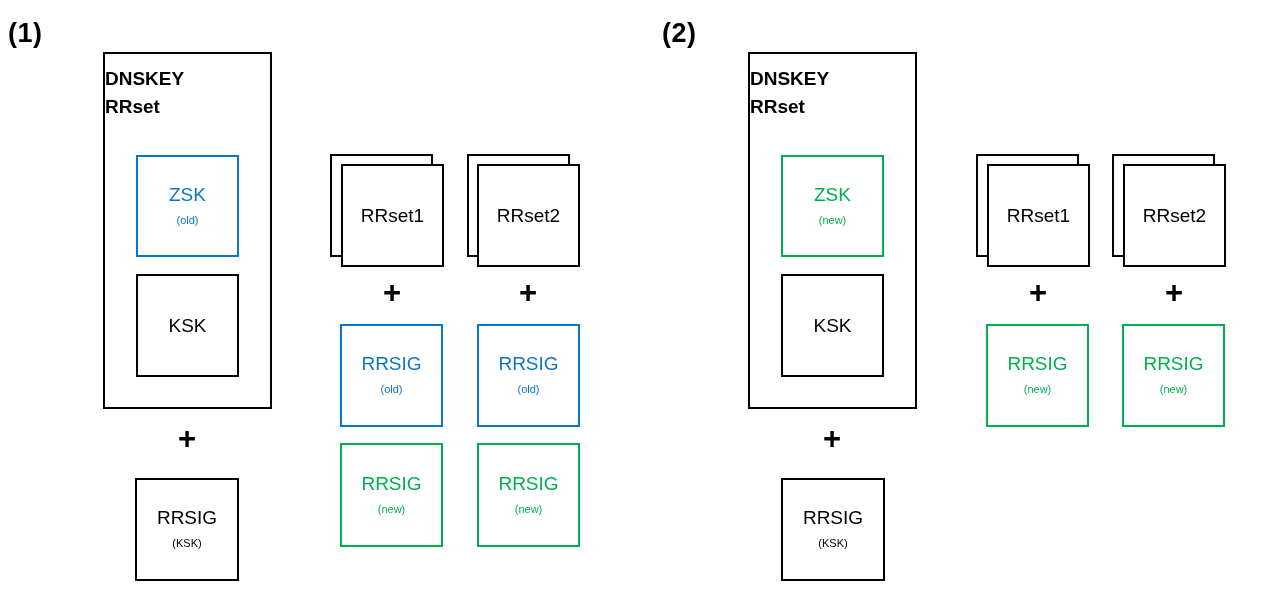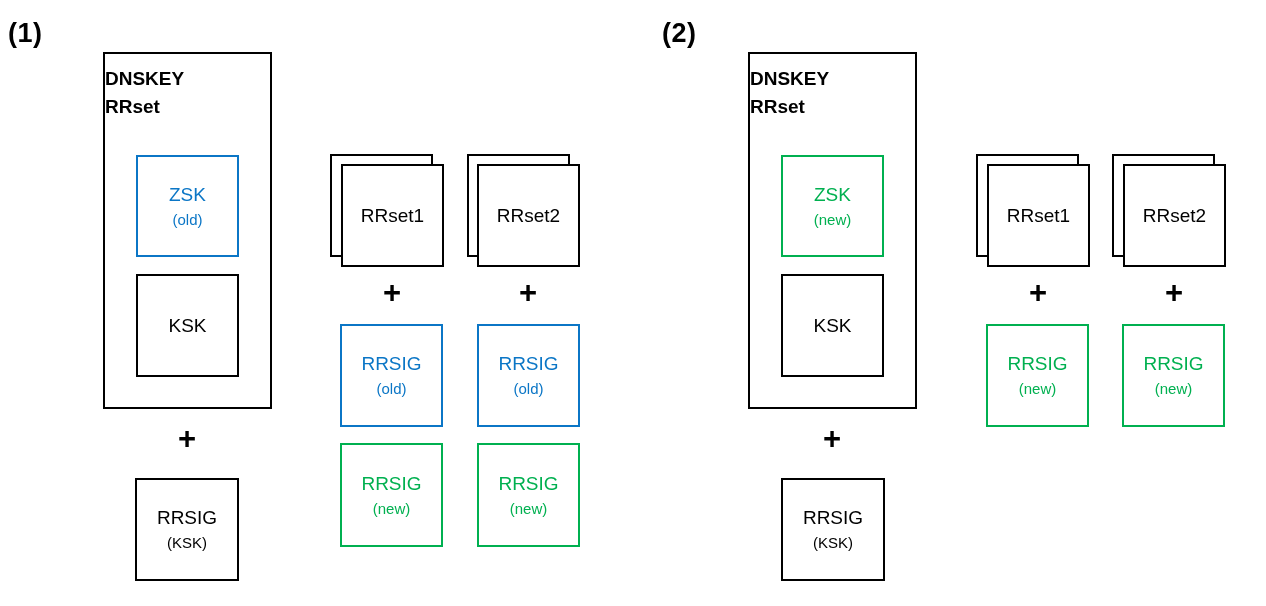--- a/index.html
+++ b/index.html
@@ -10,21 +10,21 @@
 
   .box { position:absolute; box-sizing:border-box; border:2px solid #000; background:#fff; }
   .ccol { display:flex; flex-direction:column; align-items:center; justify-content:center; gap:7px; }
 
   .blue  { border-color:#0b76c6; color:#0b76c6; }
   .green { border-color:#00b050; color:#00b050; }
 
   .big-title { position:absolute; top:11px; left:0; right:0; text-align:left;
                font-weight:bold; font-size:19px; line-height:28px; }
   .t-main { font-size:19px; line-height:20px; }
-  .t-sub  { font-size:15px; line-height:16px; }
+  .t-sub  { font-size:11px; line-height:16px; }
 
   .plus { position:absolute; width:60px; text-align:center; font-weight:bold;
           font-size:31px; line-height:31px; }
 </style>
 </head>
 <body>
 
 <div class="canvas">
 
   <div class="panel-label" style="left:8px; top:18px;">(1)</div>

